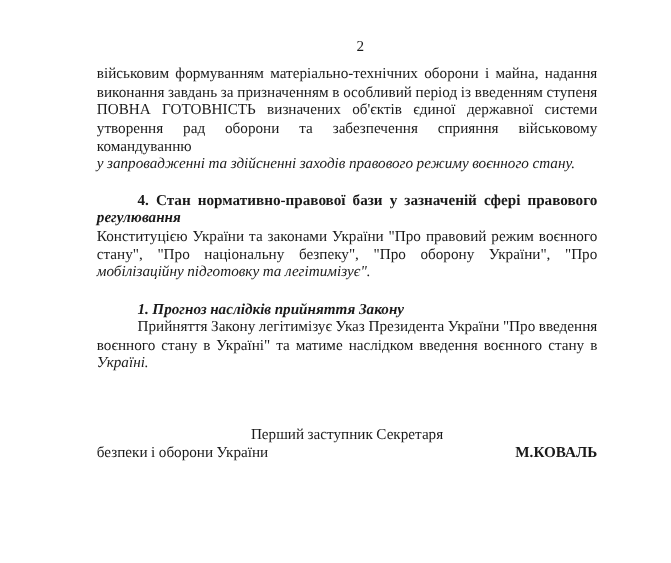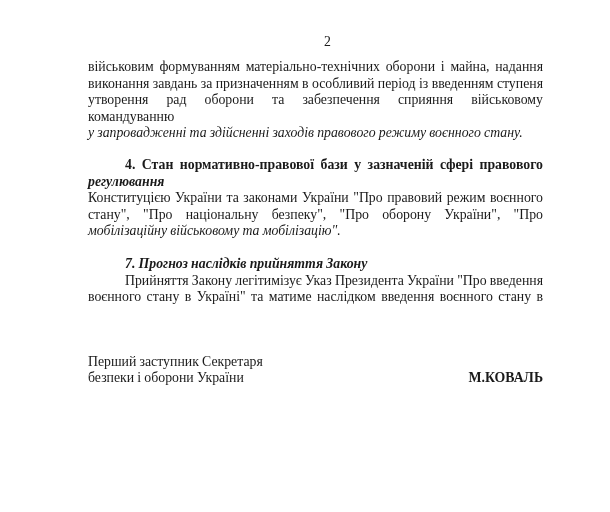--- a/index.html
+++ b/index.html
@@ -51,55 +51,57 @@
   .heading4 { margin-top: 16px; }
   .heading5 { margin-top: 17px; }
   .signature {
     margin-top: 48px;
   }
   .sig-row {
     display: flex;
     justify-content: space-between;
     align-items: baseline;
   }
-  .sig-line { text-align: left; }
+  .sig-line { text-align: center; }
 </style>
 </head>
 <body>
 
 <div class="page">
   <div class="content">
 
     <div class="page-number">2</div>
 
     <div class="para">
       <div class="line">військовим формуванням матеріально-технічних оборони і майна, надання</div>
       <div class="line">виконання завдань за призначенням в особливий період із введенням ступеня</div>
+      <div class="line">ПОВНА ГОТОВНІСТЬ визначених об'єктів єдиної державної системи</div>
       <div class="line">утворення рад оборони та забезпечення сприяння військовому командуванню</div>
       <div class="line last">у запровадженні та здійсненні заходів правового режиму воєнного стану.</div>
     </div>
 
     <div class="heading4 bold">
       <div class="line indent">4. Стан нормативно-правової бази у зазначеній сфері правового</div>
       <div class="line last">регулювання</div>
     </div>
 
     <div class="para">
       <div class="line">Конституцією України та законами України "Про правовий режим воєнного</div>
       <div class="line">стану", "Про національну безпеку", "Про оборону України", "Про</div>
-      <div class="line last">мобілізаційну військовому та мобілізацію".</div>
+      <div class="line last">мобілізаційну підготовку та легітимізує".</div>
     </div>
 
     <div class="heading5 bold">
-      <div class="line last indent">7. Прогноз наслідків прийняття Закону</div>
+      <div class="line last indent">1. Прогноз наслідків прийняття Закону</div>
     </div>
 
     <div class="para">
       <div class="line indent">Прийняття Закону легітимізує Указ Президента України "Про введення</div>
       <div class="line">воєнного стану в Україні" та матиме наслідком введення воєнного стану в</div>
+      <div class="line last">Україні.</div>
     </div>
 
     <div class="signature">
       <div class="sig-line">Перший заступник Секретаря</div>
       <div class="sig-row">
         <span class="sig-line">безпеки і оборони України</span>
         <span class="bold">М.КОВАЛЬ</span>
       </div>
     </div>
 

